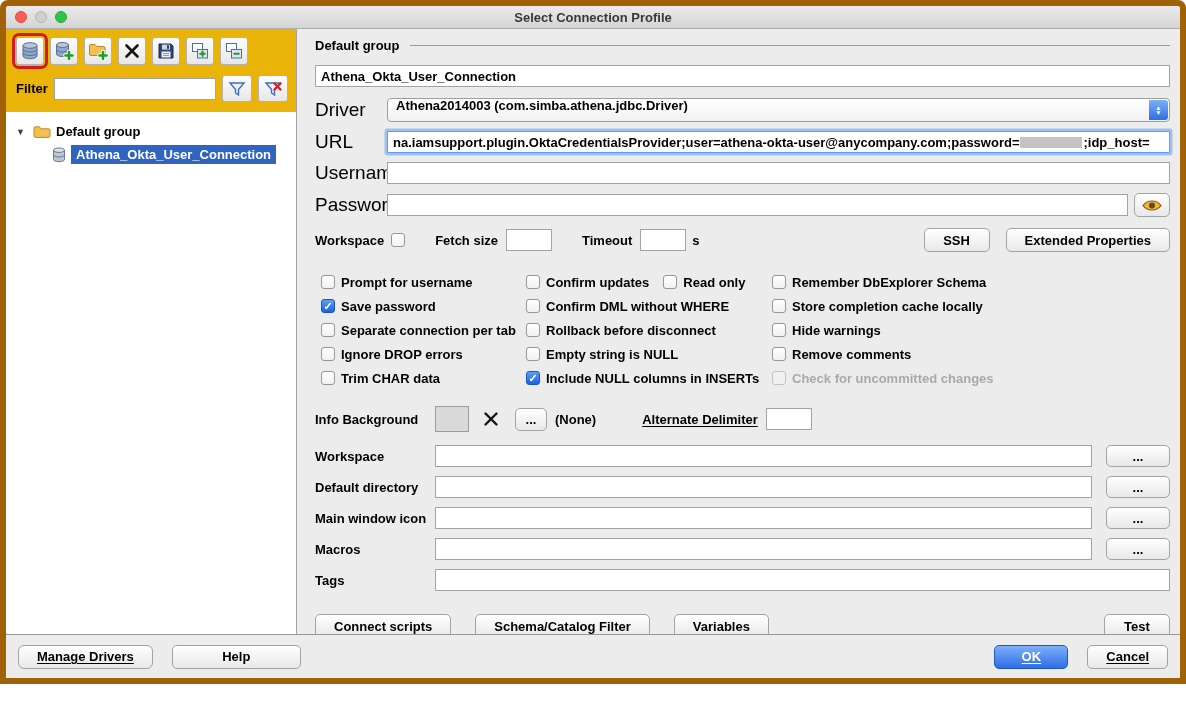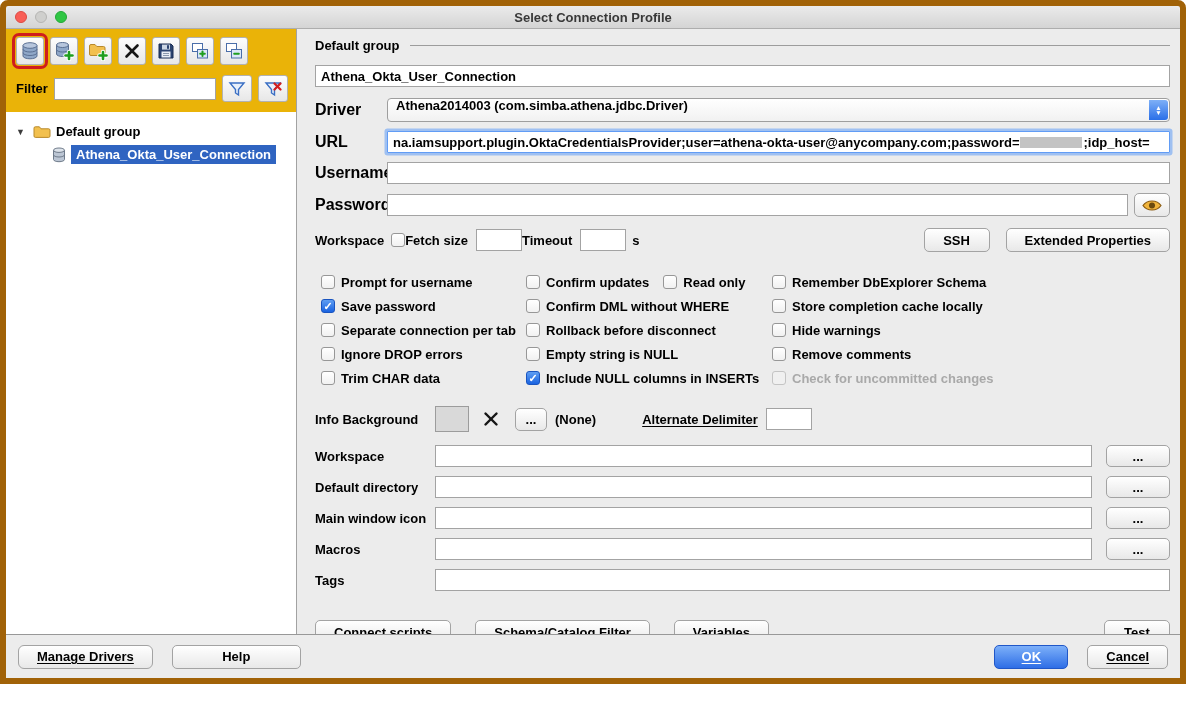--- a/index.html
+++ b/index.html
@@ -29,41 +29,41 @@
   .tree{flex:1;background:#ffffff;padding-top:8px;overflow:hidden;}
   .tree-row{display:flex;align-items:center;height:23px;font-size:13px;font-weight:bold;white-space:nowrap;}
   .tree-row.group{padding-left:10px;gap:5px;}
   .tree-row.item{padding-left:46px;gap:5px;}
   .disclosure{font-size:9px;color:#3c3c3c;width:12px;}
   .tlabel.selected{background:#2f64c1;color:#fff;padding:2px 5px;}
   
   .tf{height:22px;border:1px solid #a3a3a3;background:#fff;font-family:"Liberation Sans",sans-serif;font-size:13px;font-weight:bold;padding:0 5px;box-sizing:border-box;outline:none;}
   .grow{flex:1;min-width:0;}
   .frow{display:flex;align-items:center;margin-bottom:9px;flex-shrink:0;}
-  .lab{width:72px;flex-shrink:0;font-weight:bold;font-size:16px;}
+  .lab{width:72px;flex-shrink:0;font-weight:normal;font-size:19px;}
   .lab2{width:120px;flex-shrink:0;font-weight:bold;font-size:13px;}
   .gheader{display:flex;align-items:center;gap:10px;height:24px;margin-bottom:6px;flex-shrink:0;}
   .ghtext{font-size:13px;font-weight:bold;white-space:nowrap;}
   .ghrule{flex:1;height:1px;background:#9c9c9c;}
   .name-row{margin:2px 0 11px;}
   .dropdown{position:relative;height:24px;border:1px solid #9e9e9e;border-radius:4px;background:linear-gradient(#ffffff,#f1f1f1);display:flex;align-items:center;padding:0 26px 9px 8px;box-sizing:border-box;overflow:hidden;}
   .dval{font-size:13px;font-weight:bold;white-space:nowrap;}
   .darrows{position:absolute;right:1px;top:1px;bottom:1px;width:19px;border-radius:0 3px 3px 0;background:linear-gradient(#7eb0f7,#2a6fe8);color:#fff;display:flex;flex-direction:column;align-items:center;justify-content:center;font-size:6.5px;line-height:5px;}
   .url-box{display:flex;align-items:center;white-space:nowrap;overflow:hidden;font-size:13px;font-weight:bold;}
   .url-box span{flex-shrink:0;}
   .redact{display:inline-block;width:62px;height:11px;background:#c3c3c3;margin:0 1px;}
   .focused{border:1px solid #619cf5;box-shadow:0 0 0 2.5px rgba(97,156,245,.55);border-radius:1px;}
   
   .btn{height:24px;padding:0 18px;box-sizing:border-box;border:1px solid #a3a3a3;border-radius:5px;background:linear-gradient(#ffffff,#e8e8e8);font-family:"Liberation Sans",sans-serif;font-size:13px;font-weight:bold;color:#000;display:inline-flex;align-items:center;justify-content:center;cursor:default;white-space:nowrap;}
   .eye-btn{width:36px;padding:0;margin-left:6px;flex-shrink:0;}
   
   .misc-row{margin:2px 0 14px;}
   .blab{font-weight:bold;font-size:13px;white-space:nowrap;}
   .misc-row .cbbox{margin-left:7px;}
-  .fs{}
+  .fs{margin-left:30px;}
   .small{width:46px;margin-left:8px;flex-shrink:0;}
   .unit{margin-left:6px;}
   .ssh{margin-left:auto;min-width:66px;}
   .ext{margin-left:16px;min-width:158px;}
   
   .cbbox{width:14px;height:14px;box-sizing:border-box;border:1px solid #979797;border-radius:3px;background:linear-gradient(#ffffff,#f1f1f1);display:inline-flex;align-items:center;justify-content:center;flex-shrink:0;}
   .cb{display:flex;align-items:center;height:24px;font-size:13px;font-weight:bold;white-space:nowrap;}
   .cb .cbbox{margin-right:6px;}
   .cb[data-checked="true"] .cbbox{background:linear-gradient(#5f9ef2,#1a63e0);border-color:#1a55c0;}
   .cb[data-checked="true"] .cbbox::after{content:"\2713";color:#fff;font-size:11px;font-weight:bold;line-height:1;}
@@ -78,21 +78,21 @@
   
   .info-row{margin-bottom:13px;}
   .swatch{width:34px;height:26px;box-sizing:border-box;border:1px solid #9c9c9c;background:#d9d9d9;flex-shrink:0;}
   .xplain{width:32px;height:26px;border:none;background:none;display:inline-flex;align-items:center;justify-content:center;margin-left:6px;flex-shrink:0;}
   .dots{min-width:32px;height:23px;padding:0 8px;margin-left:8px;flex-shrink:0;}
   .nonetxt{margin-left:8px;font-weight:bold;font-size:13px;}
   .altlab{margin-left:46px;font-weight:bold;font-size:13px;text-decoration:underline;text-underline-offset:2px;}
   .altinput{width:46px;margin-left:8px;flex-shrink:0;}
   .dots-wide{min-width:64px;height:22px;margin-left:14px;flex-shrink:0;}
   
-  .actions-row{display:flex;align-items:center;gap:24px;margin-top:20px;flex-shrink:0;}
+  .actions-row{display:flex;align-items:center;gap:24px;margin-top:14px;flex-shrink:0;}
   .test{margin-left:auto;min-width:66px;}
   
   .footer{height:43px;flex-shrink:0;border-top:1px solid #989898;background:#ececec;display:flex;align-items:center;padding:0 12px;gap:19px;}
   .spacer{flex:1;}
   .uline{text-decoration:underline;text-underline-offset:2px;}
   .mdrv{min-width:125px;border-radius:6px;}
   .help{min-width:129px;}
   .okbtn{min-width:74px;background:linear-gradient(#7db0f9,#2e6ee6);border-color:#2057c8;color:#fff;}
   .cancel{min-width:73px;}
 </style>

